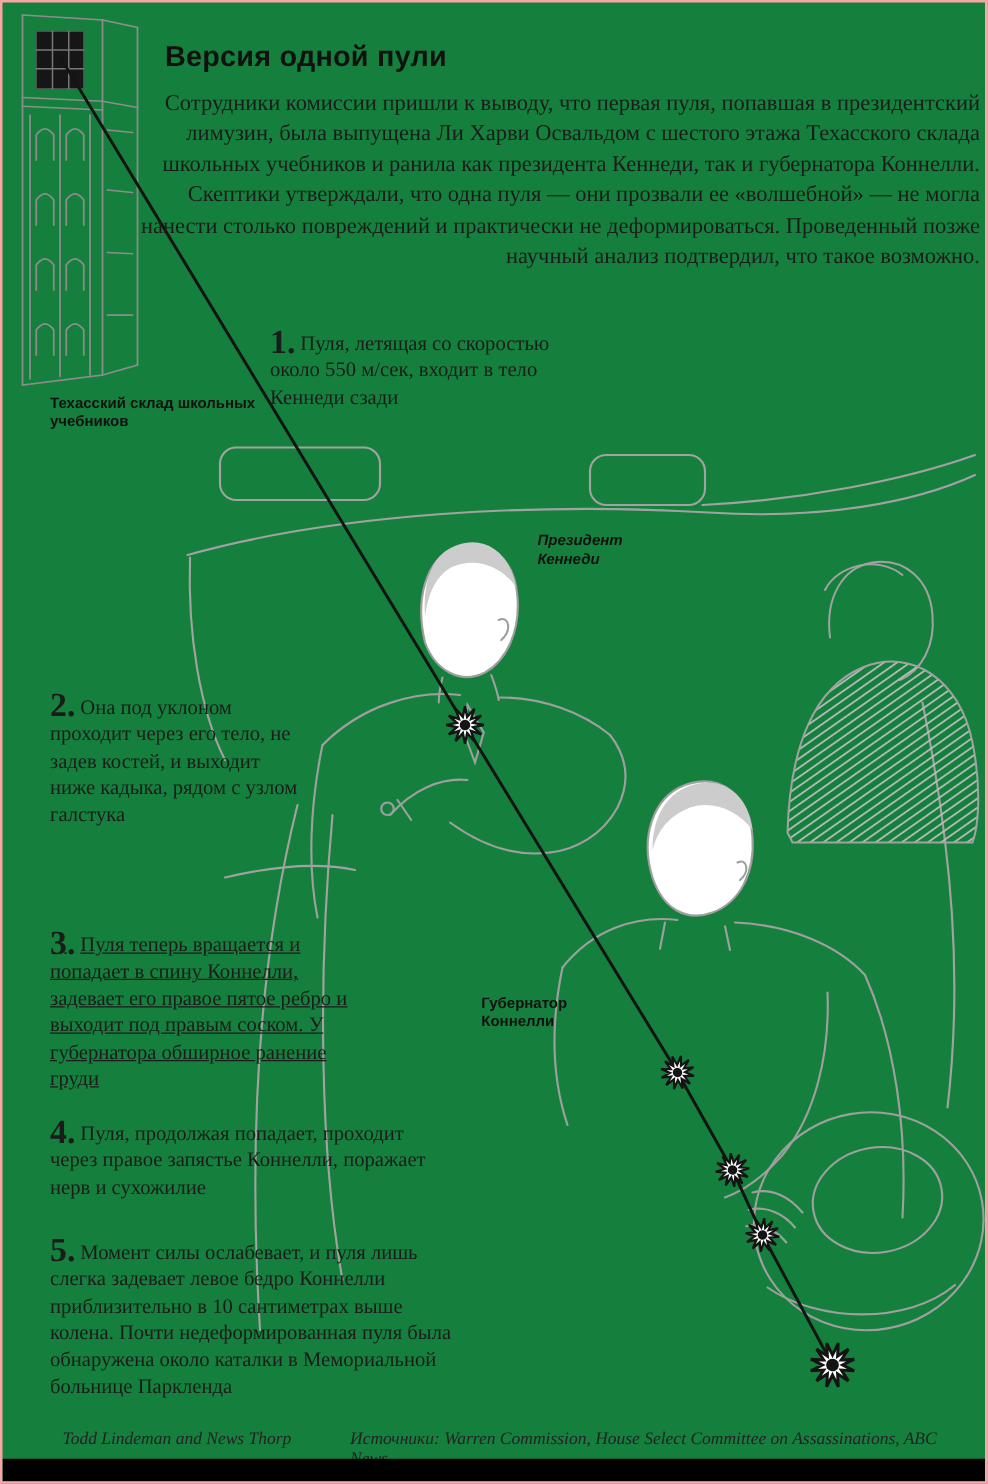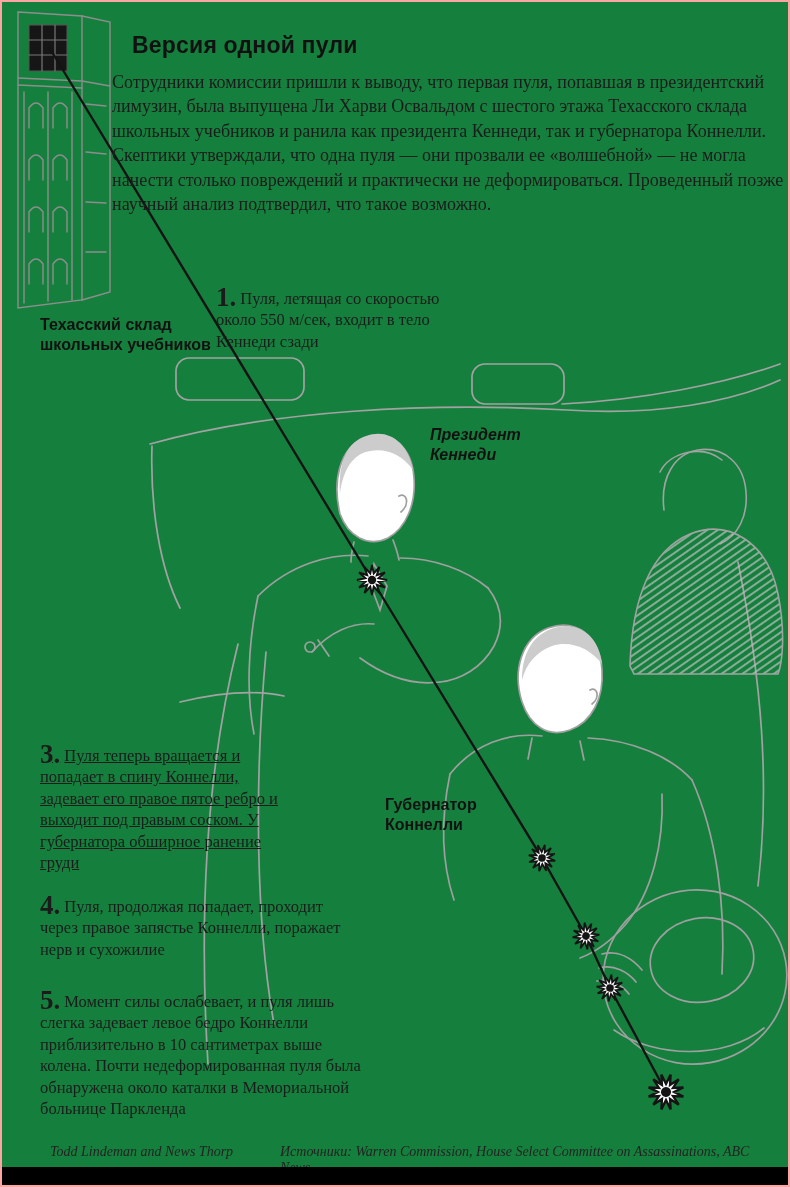--- a/index.html
+++ b/index.html
@@ -10,35 +10,35 @@
     background:#15803d; border:2px solid #fca5a5; overflow:hidden;
   }
   .scene-svg { position:absolute; left:0; top:0; width:790px; height:1187px; }
   .title {
     position:absolute; left:130px; top:30px;
     font-family:"Liberation Sans", sans-serif; font-weight:bold;
     font-size:23px; color:#111; letter-spacing:0.2px;
   }
   .intro {
     position:absolute; left:110px; top:68px; width:672px;
-    font-size:18px; line-height:1.36; text-align:left; color:#1b1b1b;
+    font-size:18px; line-height:1.36; text-align:right; color:#1b1b1b;
   }
   .blabel {
     position:absolute; font-family:"Liberation Sans", sans-serif;
-    font-weight:bold; font-size:16px; line-height:1.25; color:#111;
+    font-weight:bold; font-size:12px; line-height:1.25; color:#111;
   }
   #building-label { left:38px; top:313px; width:185px; }
   #label-kennedy  { left:428px; top:423px; width:110px;font-style:italic; }
   #label-connally { left:383px; top:793px; width:118px; }
   .step { position:absolute; font-size:16.5px; line-height:1.3; color:#1b1b1b; }
   .step .num {
     font-weight:bold; font-size:27px; line-height:0;
     margin-right:4px; position:relative; top:2px;
   }
-  #step-1 { left:214px; top:262px; width:240px;margin-top:24px; }
+  #step-1 { left:214px; top:262px; width:240px; }
   #step-2 { left:38px;  top:553px; width:205px; }
   #step-3 { left:38px;  top:743px; width:248px;text-decoration:underline; }
   #step-4 { left:38px;  top:894px; width:302px; }
   #step-5 { left:38px;  top:989px; width:325px; }
   .footer-text {
     position:absolute; top:1142px; font-size:14px; font-style:italic; color:#222;
   }
   #credits { left:48px; }
   #sources { left:278px; width:495px; }
   .bottom-bar {
@@ -160,20 +160,21 @@
   <h1 class="title">Версия одной пули</h1>
 
   <p class="intro">Сотрудники комиссии пришли к выводу, что первая пуля, попавшая в президентский лимузин, была выпущена Ли Харви Освальдом с шестого этажа Техасского склада школьных учебников и ранила как президента Кеннеди, так и губернатора Коннелли. Скептики утверждали, что одна пуля — они прозвали ее «волшебной» — не могла нанести столько повреждений и практически не деформироваться. Проведенный позже научный анализ подтвердил, что такое возможно.</p>
 
   <div class="blabel" id="building-label">Техасский склад школьных учебников</div>
 
   <div class="step" id="step-1"><span class="num">1.</span><span>Пуля, летящая со скоростью около 550 м/сек, входит в тело Кеннеди сзади</span></div>
 
   <div class="blabel" id="label-kennedy">Президент Кеннеди</div>
 
+  <div class="step" id="step-2"><span class="num">2.</span><span>Она под уклоном проходит через его тело, не задев костей, и выходит ниже кадыка, рядом с узлом галстука</span></div>
 
   <div class="step" id="step-3"><span class="num">3.</span><span>Пуля теперь вращается и попадает в спину Коннелли, задевает его правое пятое ребро и выходит под правым соском. У губернатора обширное ранение груди</span></div>
 
   <div class="blabel" id="label-connally">Губернатор Коннелли</div>
 
   <div class="step" id="step-4"><span class="num">4.</span><span>Пуля, продолжая попадает, проходит через правое запястье Коннелли, поражает нерв и сухожилие</span></div>
 
   <div class="step" id="step-5"><span class="num">5.</span><span>Момент силы ослабевает, и пуля лишь слегка задевает левое бедро Коннелли приблизительно в 10 сантиметрах выше колена. Почти недеформированная пуля была обнаружена около каталки в Мемориальной больнице Паркленда</span></div>
 
   <div class="footer-text" id="credits">Todd Lindeman and News Thorp</div>

